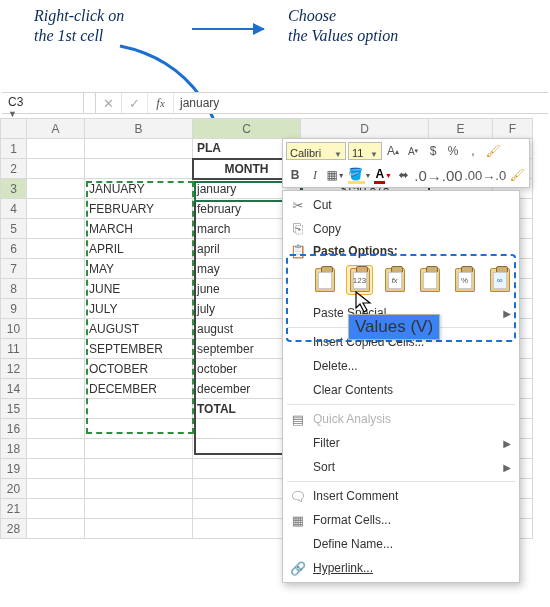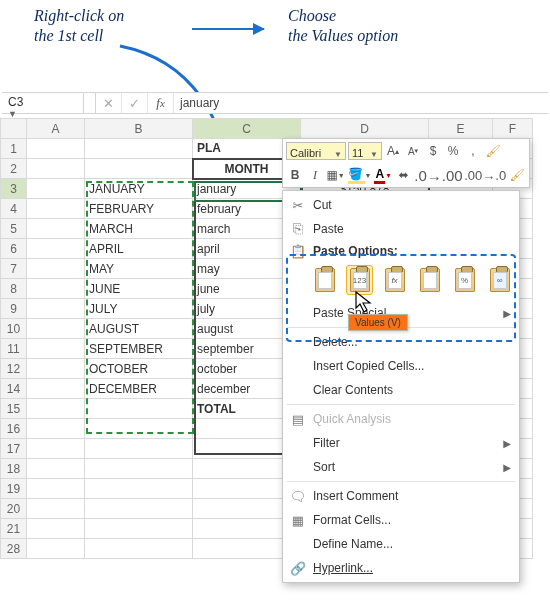--- a/index.html
+++ b/index.html
@@ -203,22 +203,22 @@
     width:20px;height:24px;border:1px solid #b48b3c;border-radius:2px 2px 1px 1px;
     background:linear-gradient(#f0d79a,#e8c986); position:relative;
   }
   .clip::before{content:"";position:absolute;top:-3px;left:5px;width:10px;height:5px;border:1px solid #8a6a2c;border-radius:2px;background:#cdb074;}
   .clip .sheeti{position:absolute;left:2px;top:3px;right:2px;bottom:2px;background:#fff;border:1px solid #c9c9c9;display:flex;align-items:center;justify-content:center;font-size:8px;color:#555;}
   .clip.link .sheeti{background:#eaf3ff;color:#1a6fcf;}
   .dashed-box{
     position:absolute; border:2px dashed #1a6fcf; border-radius:4px;
   }
   .tooltip{
-    position:absolute; background:#f97316;border:1px solid #b7b7a4;
-    padding:2px 6px;font-size:10px;white-space:nowrap;
+    position:absolute; background:#3b82f6;border:1px solid #b7b7a4;
+    padding:2px 6px;font-size:17px;white-space:nowrap;
     box-shadow:1px 1px 3px rgba(0,0,0,.2);
   }
   .underline{text-decoration:underline;}
 </style>
 </head>
 <body>
 
 <div class="anno" style="left:34px;top:6px;width:160px">Right-click on
 the 1st cell</div>
 <div class="anno" style="left:288px;top:6px;width:170px">Choose
@@ -385,29 +385,20 @@
   <tr>
           <th class="rowh">16</th>
           <td class="col-a"></td>
           <td class="col-b"></td>
           <td class="col-c"></td>
           <td class="col-d"></td>
           <td class="col-e"></td>
           <td class="col-f"></td>
         </tr>
   <tr>
-          <th class="rowh">17</th>
-          <td class="col-a"></td>
-          <td class="col-b"></td>
-          <td class="col-c"></td>
-          <td class="col-d"></td>
-          <td class="col-e"></td>
-          <td class="col-f"></td>
-        </tr>
-  <tr>
           <th class="rowh">18</th>
           <td class="col-a"></td>
           <td class="col-b"></td>
           <td class="col-c"></td>
           <td class="col-d"></td>
           <td class="col-e"></td>
           <td class="col-f"></td>
         </tr>
   <tr>
           <th class="rowh">19</th>
@@ -499,21 +490,21 @@
   </div>
 </div>
 
 <div class="ctx">
   <div class="ctx-item">
       <span class="ico">✂</span>
       <span>Cut</span>
     </div>
   <div class="ctx-item">
       <span class="ico">⎘</span>
-      <span>Paste</span>
+      <span>Copy</span>
     </div>
   <div class="ctx-item" style="height:20px">
       <span class="ico">📋</span>
       <b>Paste Options:</b>
     </div>
   <div class="paste-row">
     <div class="paste-opt">
         <div class="clip">
           <div class="sheeti"></div>
         </div>
@@ -543,24 +534,24 @@
           <div class="sheeti">∞</div>
         </div>
       </div>
   </div>
   <div class="ctx-item">
       <span>Paste Special...</span>
       <span class="arrow">▶</span>
     </div>
   <div class="ctx-sep"></div>
   <div class="ctx-item">
+      <span>Insert Copied Cells...</span>
+    </div>
+  <div class="ctx-item">
       <span>Delete...</span>
-    </div>
-  <div class="ctx-item">
-      <span>Insert Copied Cells...</span>
     </div>
   <div class="ctx-item">
       <span>Clear Contents</span>
     </div>
   <div class="ctx-sep"></div>
   <div class="ctx-item dis">
       <span class="ico">▤</span>
       <span>Quick Analysis</span>
     </div>
   <div class="ctx-item">

